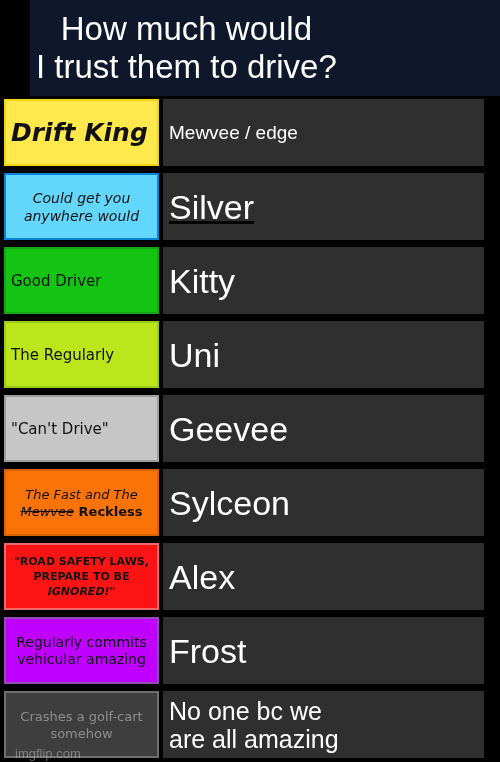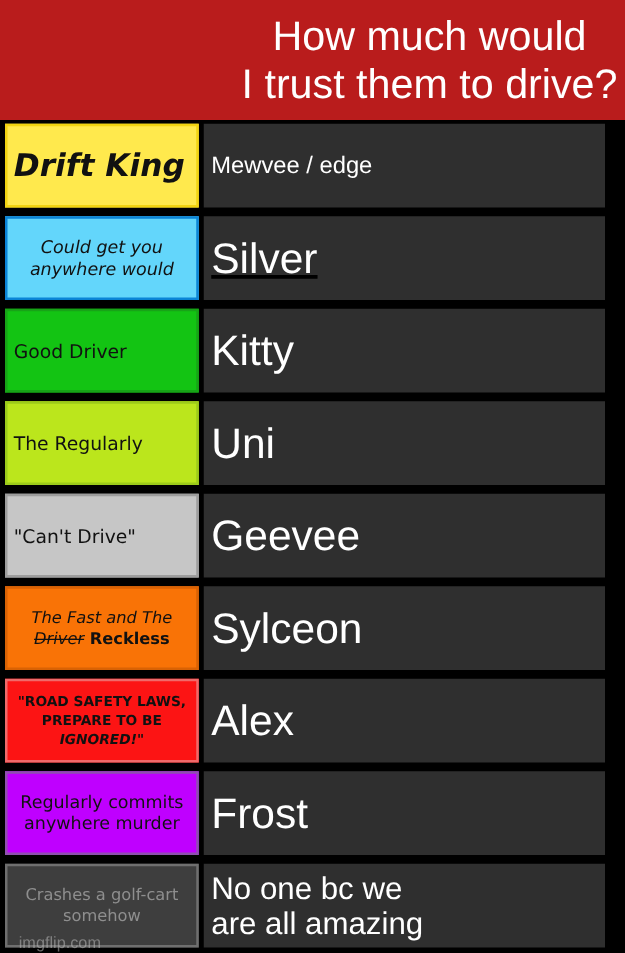--- a/index.html
+++ b/index.html
@@ -18,24 +18,25 @@
     width: 500px;
     height: 762px;
     background: #000000;
   }
 
   
   .title-bar {
     height: 96px;
     display: flex;
     align-items: center;
-    justify-content: flex-end;
-    background: #b91c1c;
+    justify-content: flex-start;
+    background: #0f172a;
     padding: 0 6px;
     box-sizing: border-box;
+    margin-left: 30px;
   }
   .title-text {
     color: #ffffff;
     font-size: 33px;
     line-height: 38px;
     text-align: center;
     font-family: "Liberation Sans", sans-serif;
     font-weight: normal;
     white-space: pre-line;
   }
@@ -203,21 +204,21 @@
         </div>
         <div class="tier-content-cell">
           <div class="tier-content-box" style="background: rgb(47, 47, 47);">
             <div class="tier-content-text sz-lg">Geevee</div>
           </div>
         </div>
       </div>
       <div class="tier-row" style="height: 74px;">
         <div class="tier-label-cell">
           <div class="tier-label-box" style="background: rgb(249, 115, 6); border-color: rgb(217, 98, 4);">
-            <div class="tier-label-text lbl-mixed"><span class="ital">The Fast and The </span><span class="strike">Driver</span><span class="bold"> Reckless</span></div>
+            <div class="tier-label-text lbl-mixed"><span class="ital">The Fast and The </span><span class="strike">Mewvee</span><span class="bold"> Reckless</span></div>
           </div>
         </div>
         <div class="tier-content-cell">
           <div class="tier-content-box" style="background: rgb(47, 47, 47);">
             <div class="tier-content-text sz-lg">Sylceon</div>
           </div>
         </div>
       </div>
       <div class="tier-row" style="height: 74px;">
         <div class="tier-label-cell">
@@ -227,21 +228,21 @@
         </div>
         <div class="tier-content-cell">
           <div class="tier-content-box" style="background: rgb(47, 47, 47);">
             <div class="tier-content-text sz-lg">Alex</div>
           </div>
         </div>
       </div>
       <div class="tier-row" style="height: 74px;">
         <div class="tier-label-cell">
           <div class="tier-label-box" style="background: rgb(191, 0, 255); border-color: rgb(143, 79, 176);">
-            <div class="tier-label-text lbl-plain-sm">Regularly commits anywhere murder</div>
+            <div class="tier-label-text lbl-plain-sm">Regularly commits vehicular amazing</div>
           </div>
         </div>
         <div class="tier-content-cell">
           <div class="tier-content-box" style="background: rgb(47, 47, 47);">
             <div class="tier-content-text sz-lg">Frost</div>
           </div>
         </div>
       </div>
       <div class="tier-row" style="height: 74px;">
         <div class="tier-label-cell">

